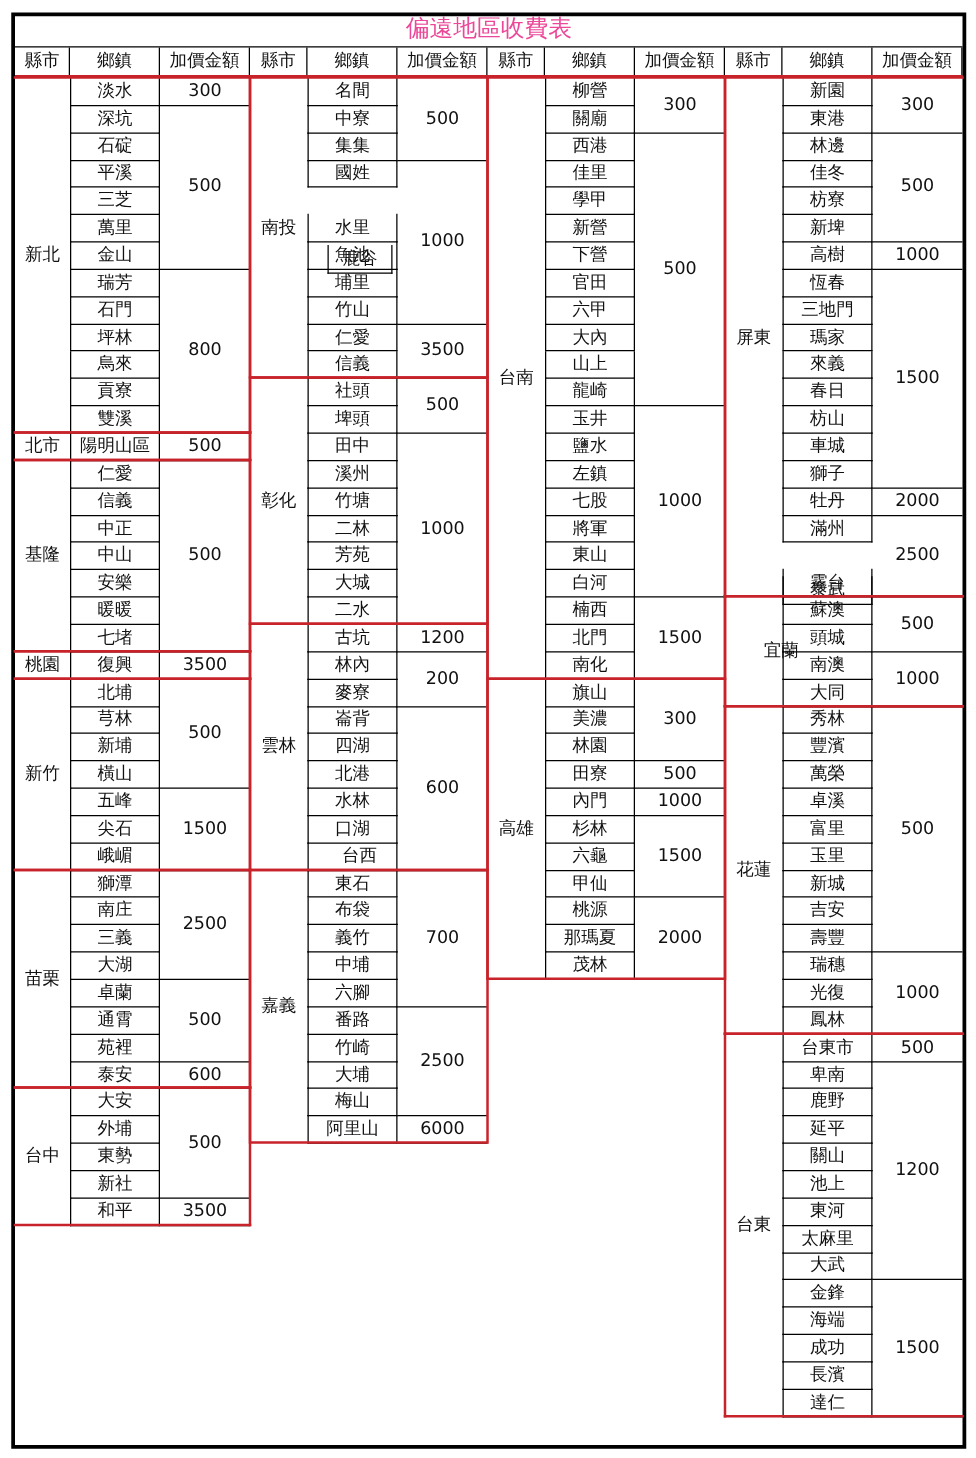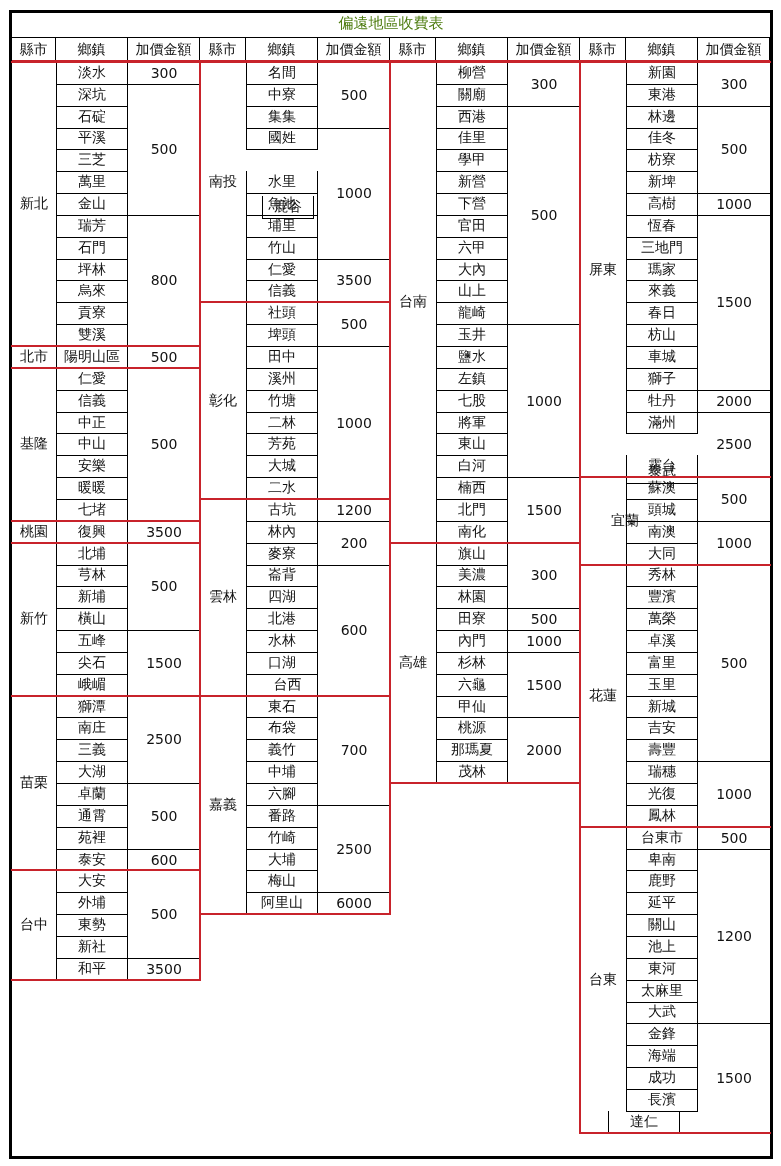--- a/index.html
+++ b/index.html
@@ -1,18 +1,18 @@
 <!DOCTYPE html>
 <html><head>
 <meta charset="utf-8">
 <style>
   html,body{margin:0;padding:0;background:#fff;}
   body{width:781px;height:1166px;position:relative;overflow:hidden;font-family:"DejaVu Sans","Liberation Sans",sans-serif;color:#111;}
   .frame{position:absolute;left:9px;top:10px;width:758px;height:1143px;border:3px solid #000;box-sizing:content-box;}
-  .title{position:absolute;left:12px;top:10px;width:758px;height:27px;text-align:center;color:#4d7c0f;font-size:15px;line-height:27px;border-bottom:1px solid #000;}
+  .title{position:absolute;left:12px;top:10px;width:758px;height:27px;text-align:center;color:#ec4899;font-size:19px;line-height:27px;border-bottom:1px solid #000;}
   .hdr{position:absolute;top:38px;height:23px;font-size:14px;line-height:23px;text-align:center;border-right:1px solid #000;box-sizing:border-box;}
   .hdrline{position:absolute;left:12px;top:60px;width:758px;height:2px;background:#c8232b;}
   .cell{position:absolute;box-sizing:border-box;font-size:14px;display:flex;align-items:center;justify-content:center;text-align:center;white-space:nowrap;}
   .twn{border-left:1px solid #000;border-right:1px solid #000;border-bottom:1px solid #000;}
   .prc{border-bottom:1px solid #000;}
   .cty{}
   .redbox{position:absolute;box-sizing:border-box;border:2px solid #c8232b;pointer-events:none;}
 </style>
 </head>
 <body>
@@ -266,18 +266,18 @@
     <div class="cell twn" style="left: 626px; top: 892.3px; width: 72px; height: 22.85px;">延平</div>
     <div class="cell twn" style="left: 626px; top: 914.15px; width: 72px; height: 22.85px;">關山</div>
     <div class="cell twn" style="left: 626px; top: 936px; width: 72px; height: 22.85px;">池上</div>
     <div class="cell twn" style="left: 626px; top: 957.85px; width: 72px; height: 22.85px;">東河</div>
     <div class="cell twn" style="left: 626px; top: 979.7px; width: 72px; height: 22.85px;">太麻里</div>
     <div class="cell twn" style="left: 626px; top: 1001.55px; width: 72px; height: 22.85px;">大武</div>
     <div class="cell twn" style="left: 626px; top: 1023.4px; width: 72px; height: 22.85px;">金鋒</div>
     <div class="cell twn" style="left: 626px; top: 1045.25px; width: 72px; height: 22.85px;">海端</div>
     <div class="cell twn" style="left: 626px; top: 1067.1px; width: 72px; height: 22.85px;">成功</div>
     <div class="cell twn" style="left: 626px; top: 1088.95px; width: 72px; height: 22.85px;">長濱</div>
-    <div class="cell twn" style="left: 608px; top: 1110.8px; width: 72px; height: 22.85px;">達仁</div>
+    <div class="cell twn" style="left: 626px; top: 1110.8px; width: 72px; height: 22.85px;">達仁</div>
     <div class="cell prc" style="left: 698px; top: 826.75px; width: 72px; height: 22.85px;">500</div>
     <div class="cell prc" style="left: 698px; top: 848.6px; width: 72px; height: 175.8px;">1200</div>
     <div class="cell prc" style="left: 698px; top: 1023.4px; width: 72px; height: 110.25px;">1500</div>
     <div class="redbox" style="left: 579px; top: 825.75px; width: 192px; height: 307.9px; border-right: none;"></div>
   </div>
 
 </body></html>

